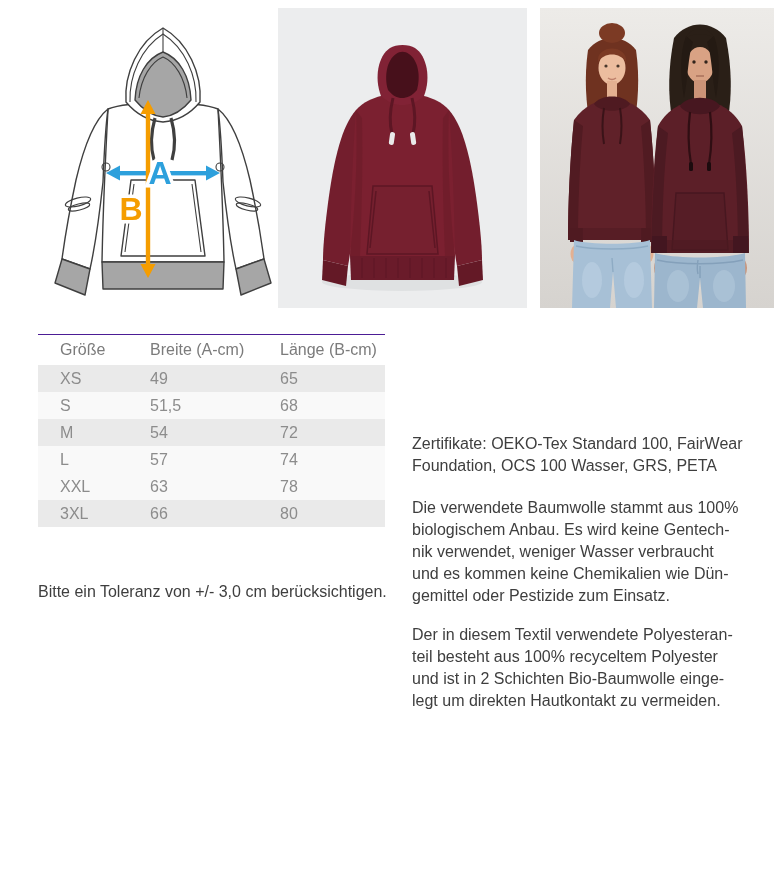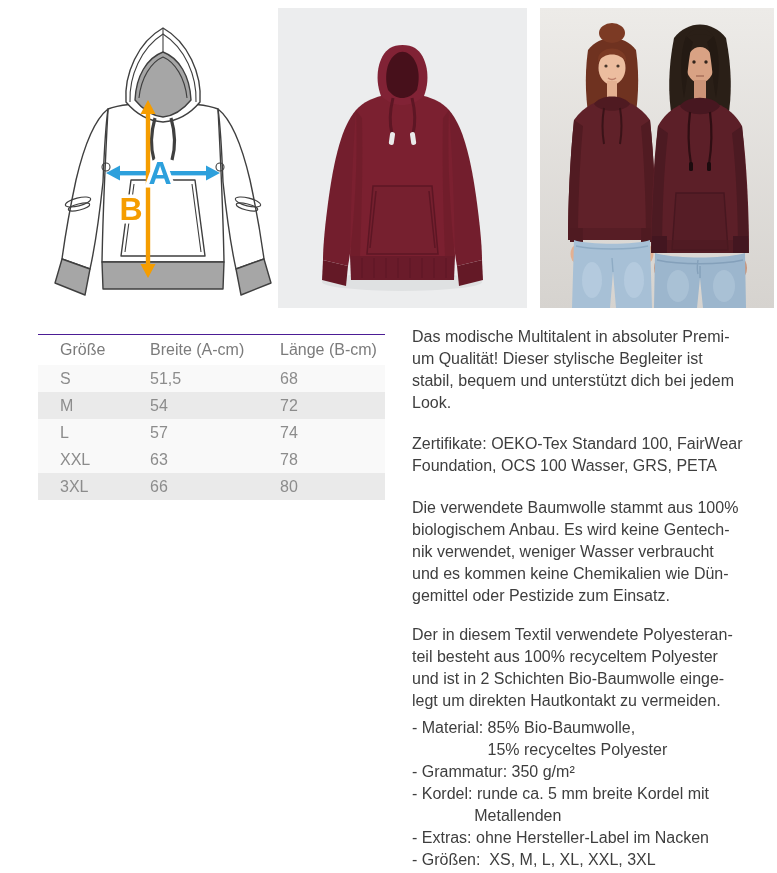--- a/index.html
+++ b/index.html
@@ -200,20 +200,25 @@
       </g>
     </svg>
   </div>
 
   <div id="size-table">
     <div class="t-row t-head">
       <span class="c1">Größe</span>
       <span class="c2">Breite (A-cm)</span>
       <span class="c3">Länge (B-cm)</span>
     </div>
+    <div class="t-row stripe">
+      <span class="c1">XS</span>
+      <span class="c2">49</span>
+      <span class="c3">65</span>
+    </div>
     <div class="t-row plain">
       <span class="c1">S</span>
       <span class="c2">51,5</span>
       <span class="c3">68</span>
     </div>
     <div class="t-row stripe">
       <span class="c1">M</span>
       <span class="c2">54</span>
       <span class="c3">72</span>
     </div>
@@ -227,39 +232,29 @@
       <span class="c2">63</span>
       <span class="c3">78</span>
     </div>
     <div class="t-row stripe">
       <span class="c1">3XL</span>
       <span class="c2">66</span>
       <span class="c3">80</span>
     </div>
   </div>
 
+  <div id="tolerance-note">Bitte ein Toleranz von +/- 3,0 cm berücksichtigen.</div>
 
   <div id="description">
-    <div class="para" id="para-1">Das modische Multitalent in absoluter Premi-
-um Qualität! Dieser stylische Begleiter ist
-stabil, bequem und unterstützt dich bei jedem
-Look.</div>
     <div class="para" id="para-2">Zertifikate: OEKO-Tex Standard 100, FairWear
 Foundation, OCS 100 Wasser, GRS, PETA</div>
     <div class="para" id="para-3">Die verwendete Baumwolle stammt aus 100%
 biologischem Anbau. Es wird keine Gentech-
 nik verwendet, weniger Wasser verbraucht
 und es kommen keine Chemikalien wie Dün-
 gemittel oder Pestizide zum Einsatz.</div>
     <div class="para" id="para-4">Der in diesem Textil verwendete Polyesteran-
 teil besteht aus 100% recyceltem Polyester
 und ist in 2 Schichten Bio-Baumwolle einge-
 legt um direkten Hautkontakt zu vermeiden.</div>
-    <div class="para" id="spec-list">- Material: 85% Bio-Baumwolle,
-                 15% recyceltes Polyester
-- Grammatur: 350 g/m²
-- Kordel: runde ca. 5 mm breite Kordel mit
-              Metallenden
-- Extras: ohne Hersteller-Label im Nacken
-- Größen:  XS, M, L, XL, XXL, 3XL</div>
   </div>
 
 </div>
 
 </body></html>

